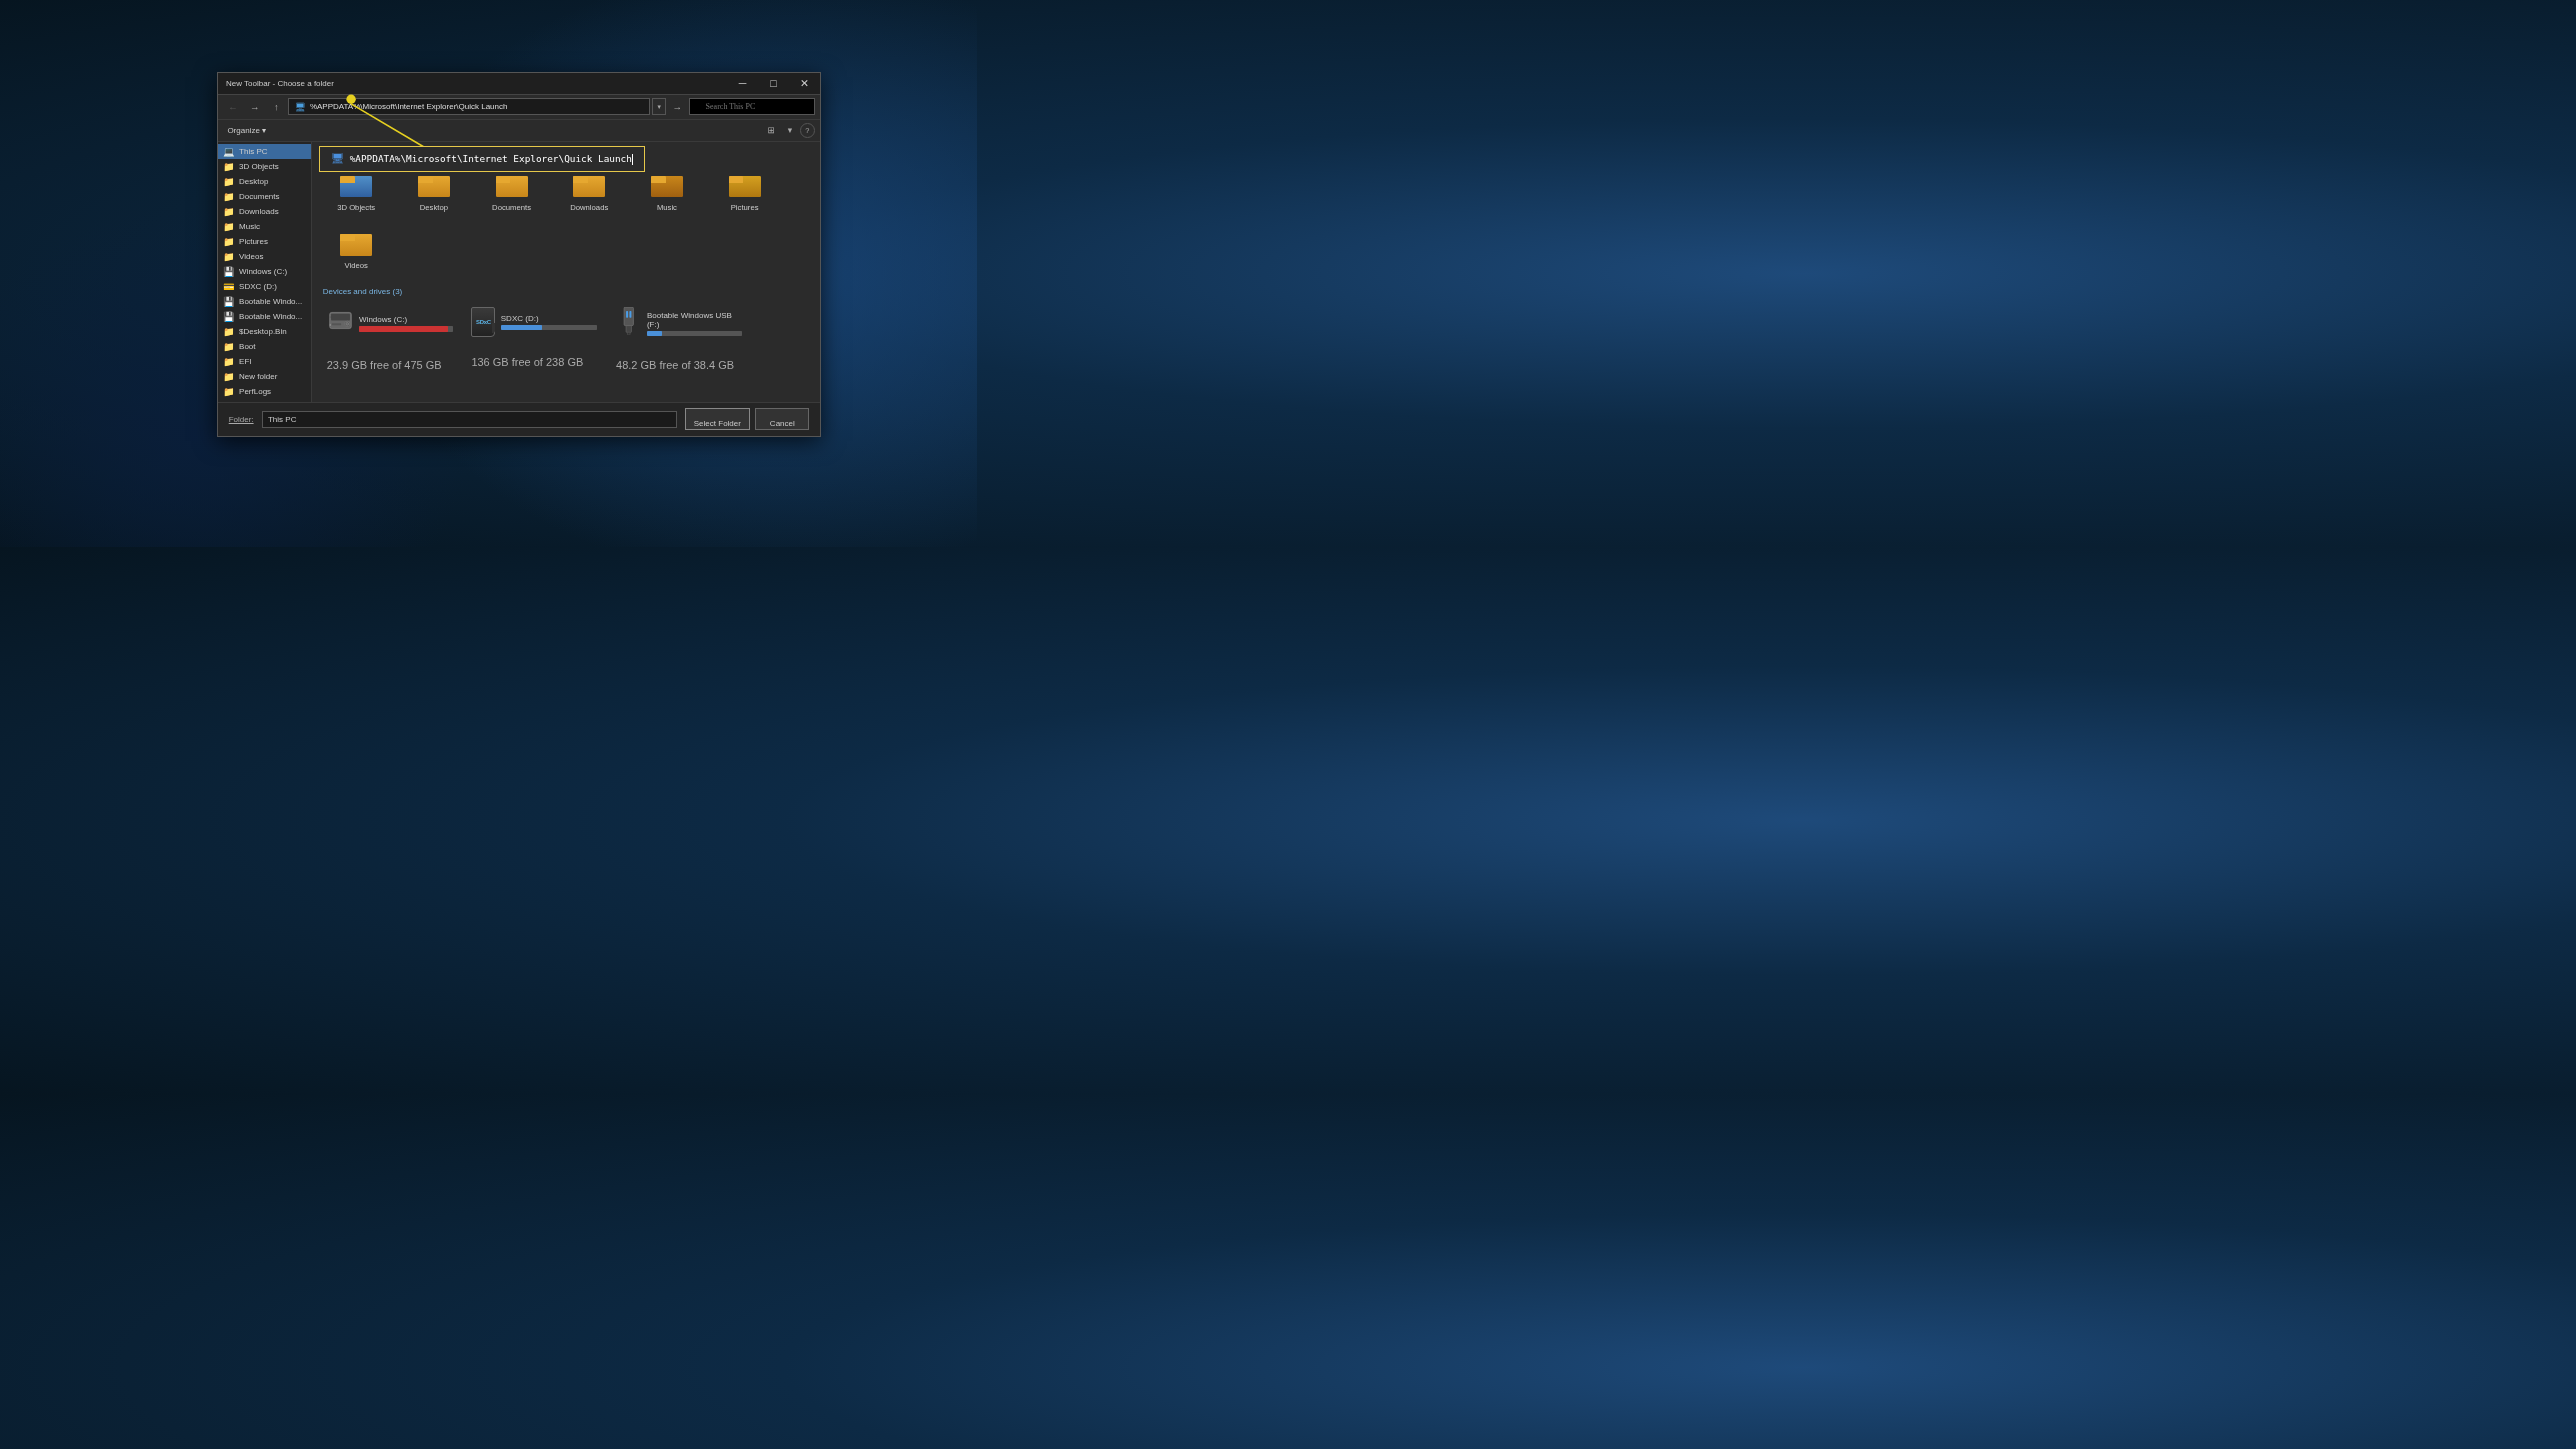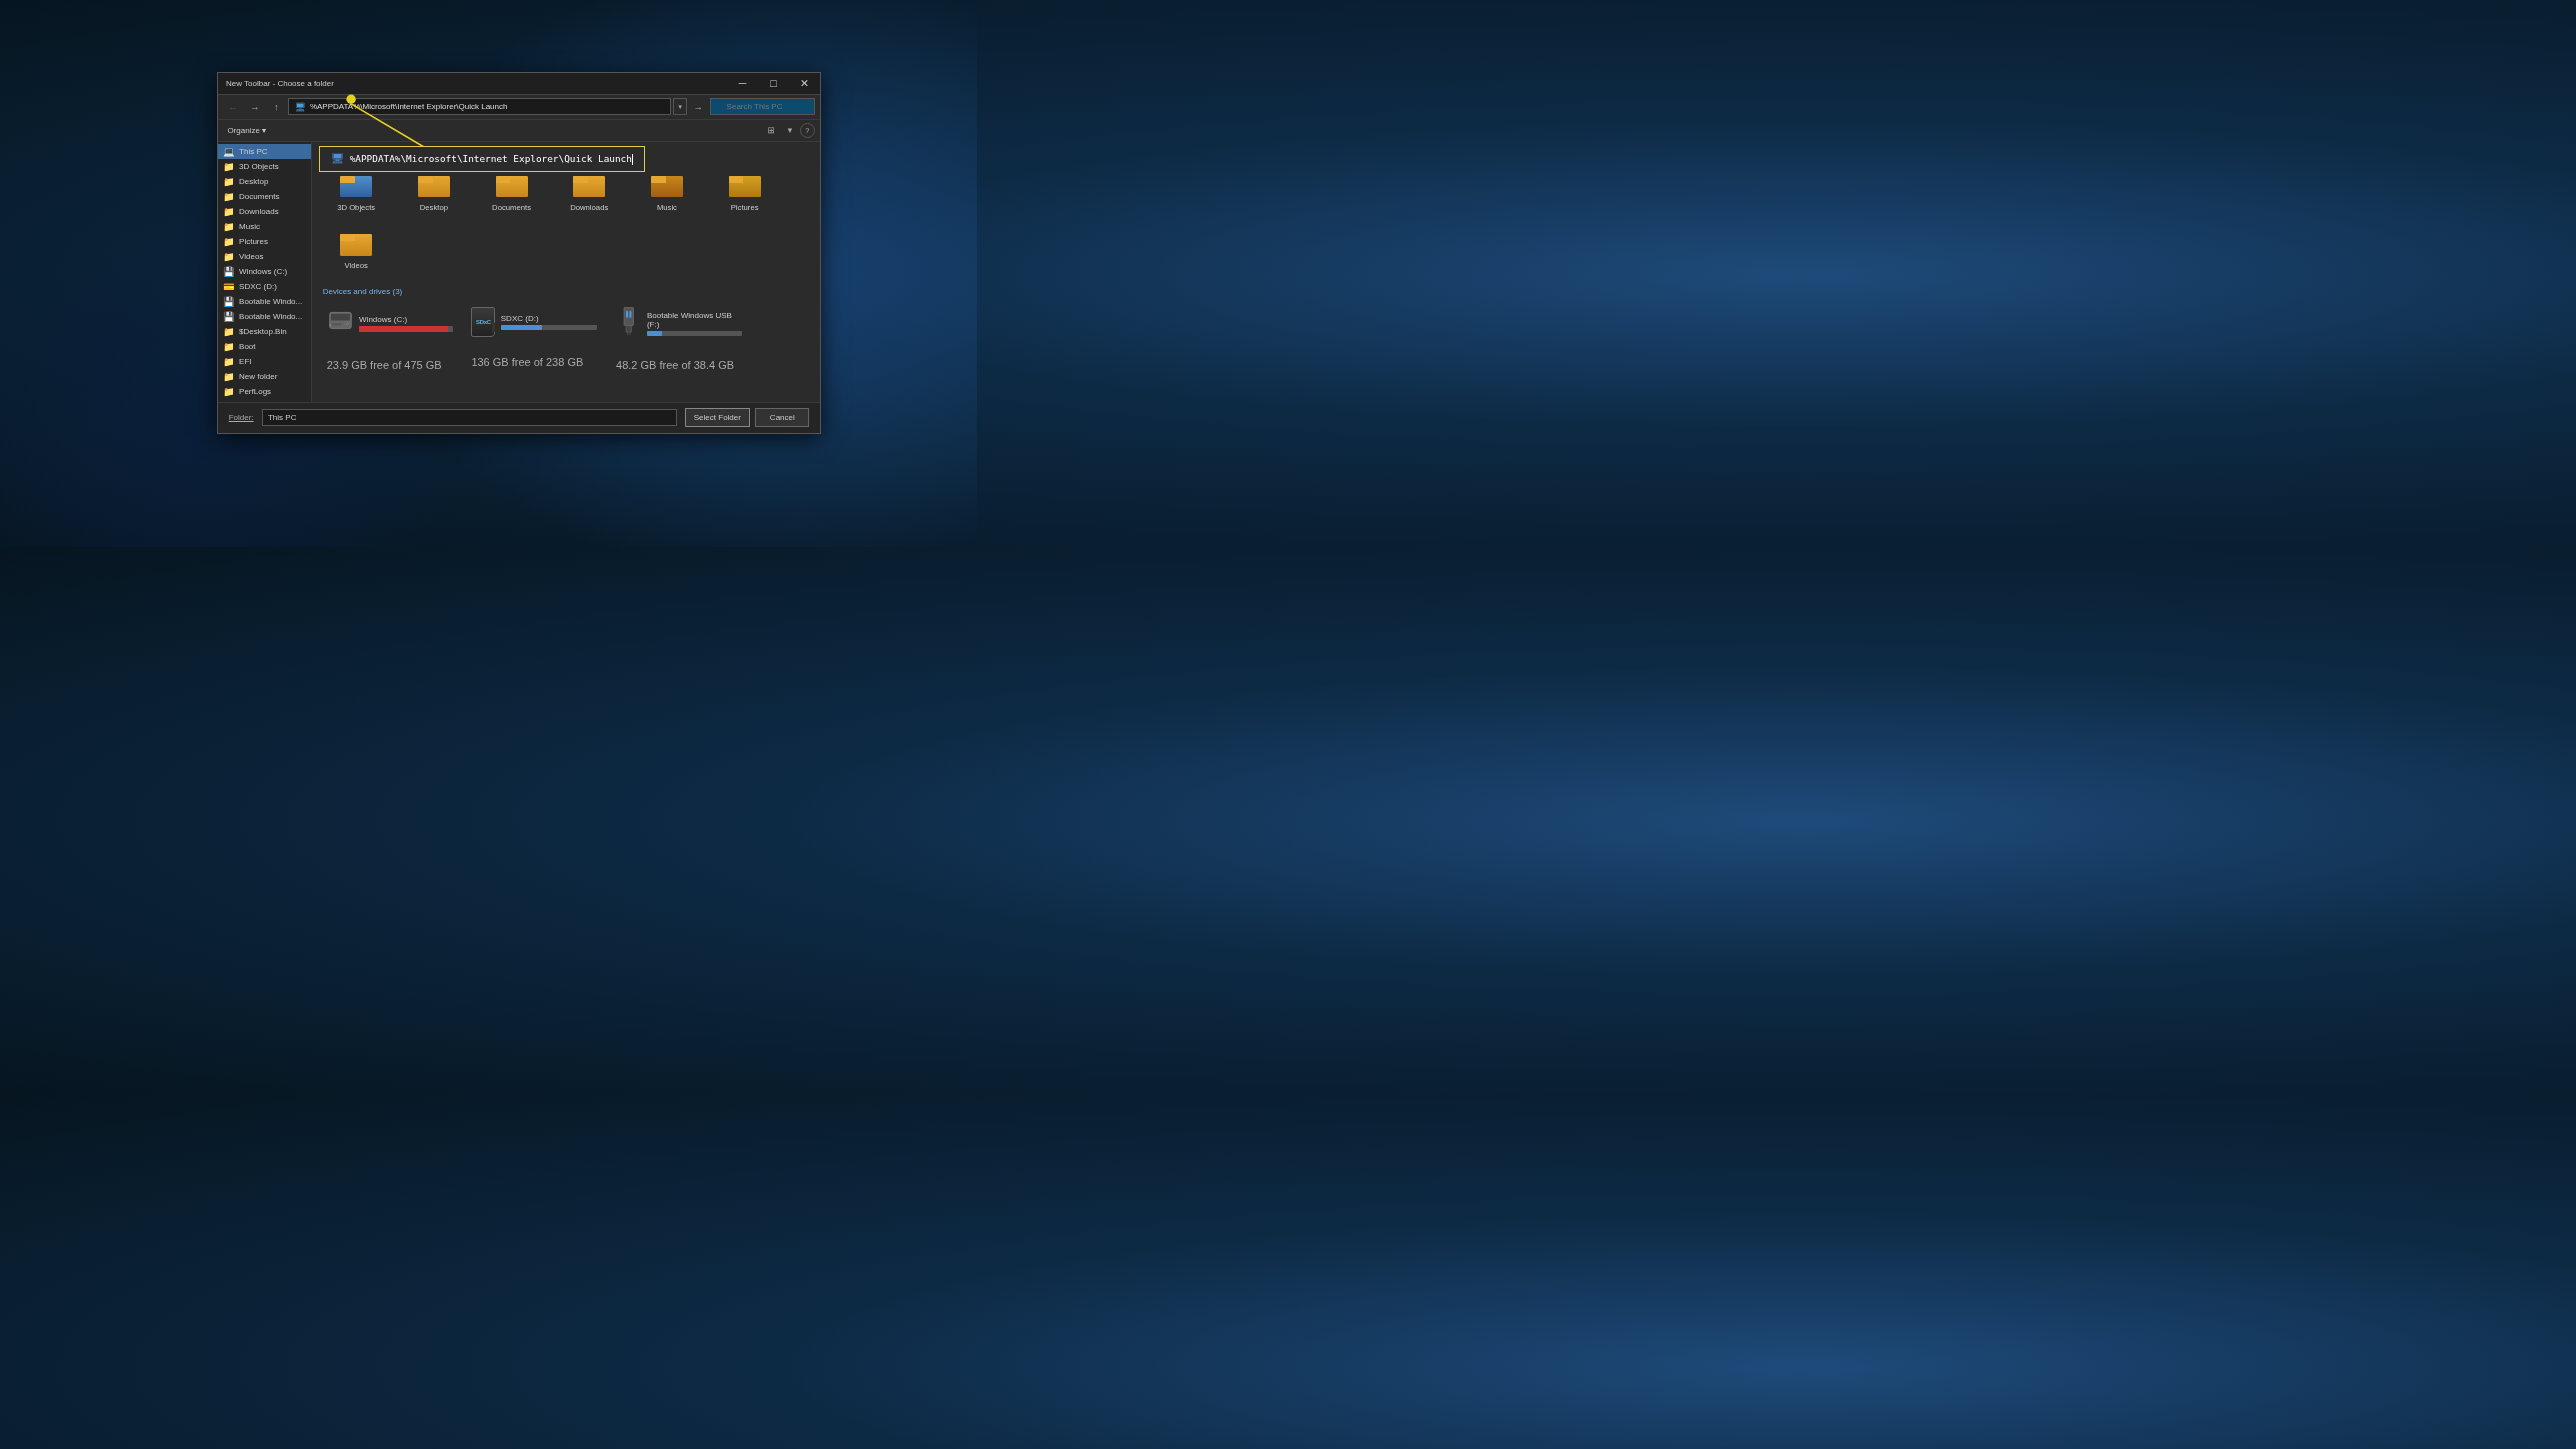--- a/index.html
+++ b/index.html
@@ -127,28 +127,29 @@
       background: transparent;
       border: none;
       color: #aaa;
       font-size: 9.4px;
       cursor: pointer;
       display: flex;
       align-items: center;
       justify-content: center;
     }
     .search-box {
-      width: 105px;
+      width: 126px;
       height: 17.4px;
-      background: #0c4a6e;
+      background: #000000;
       border: 0.7px solid #555;
       color: #aaa;
       font-size: 8px;
       padding: 0 5.4px 0 16px;
       position: relative;
+      font-family: Liberation Serif, serif;
     }
     .search-wrapper {
       position: relative;
       display: flex;
       align-items: center;
     }
     .search-icon-inline {
       position: absolute;
       left: 4px;
       color: #777;
@@ -445,21 +446,21 @@
       margin-left: auto;
     }
     .btn {
       min-width: 54px;
       height: 19px;
       border: 0.7px solid #666;
       background: #333;
       color: #ccc;
       font-size: 8px;
       cursor: pointer;
-      padding: 4px 8px;
+      padding: 10px 8px;
     }
     .btn.primary { border-color: #888; }
 
     
     .address-tooltip {
       position: absolute;
       top: 146px;
       left: 319px;
       background: #2b2b2b;
       border: 1.3px solid #e6c84a;

